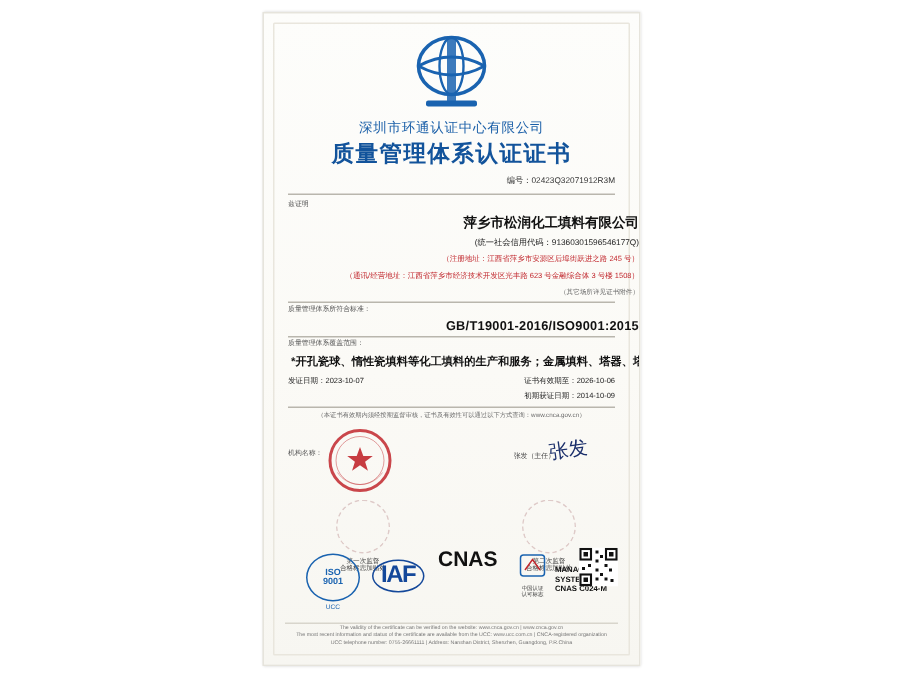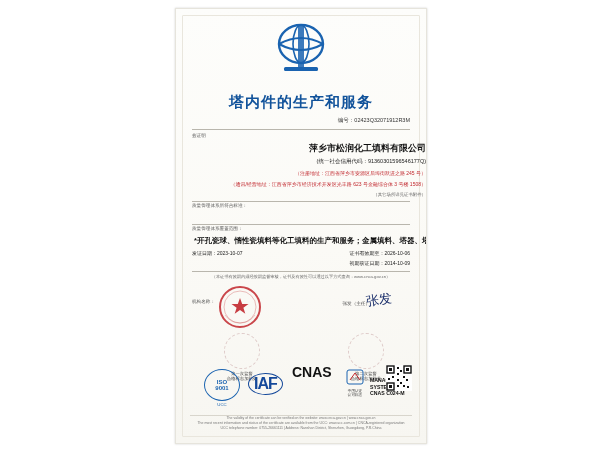--- a/index.html
+++ b/index.html
@@ -137,39 +137,41 @@
 
     <svg class="logo" viewBox="0 0 62 52">
       <ellipse cx="31" cy="21" rx="22" ry="19" fill="none" stroke="#1a63b0" stroke-width="2.4"></ellipse>
       <path d="M9 21 Q31 33 53 21" fill="none" stroke="#1a63b0" stroke-width="2"></path>
       <path d="M9 21 Q31 9 53 21" fill="none" stroke="#1a63b0" stroke-width="2"></path>
       <ellipse cx="31" cy="21" rx="8" ry="19" fill="none" stroke="#1a63b0" stroke-width="1.6"></ellipse>
       <rect x="28" y="2" width="6" height="44" fill="#1a63b0" opacity=".85"></rect>
       <rect x="14" y="44" width="34" height="4" rx="1.5" fill="#1a63b0"></rect>
     </svg>
 
-    <div class="title-main">塔内件的生产和服务</div>
+    <div class="title-cn">深圳市环通认证中心有限公司</div>
+    <div class="title-main">质量管理体系认证证书</div>
 
     <div class="cert-no">
       <span>编号：</span><span>02423Q32071912R3M</span>
     </div>
 
     <div class="rule" style="top:120px;"></div>
 
     <div class="lbl" style="left:16px;top:124px;">兹证明</div>
 
     <div class="ctr company" style="top:133px;">萍乡市松润化工填料有限公司</div>
     <div class="ctr credit" style="top:149px;">(统一社会信用代码：91360301596546177Q)</div>
     <div class="ctr addr red" style="top:161px;color:#c1272d;">（注册地址：江西省萍乡市安源区后埠街跃进之路 245 号）</div>
     <div class="ctr addr red" style="top:172px;color:#c1272d;">（通讯/经营地址：江西省萍乡市经济技术开发区光丰路 623 号金融综合体 3 号楼 1508）</div>
     <div class="ctr note-small" style="top:183px;">（其它场所详见证书附件）</div>
 
     <div class="rule" style="top:192px;"></div>
     <div class="lbl" style="left:16px;top:194px;">质量管理体系所符合标准：</div>
 
+    <div class="ctr std" style="top:203px;">GB/T19001-2016/ISO9001:2015</div>
 
     <div class="rule" style="top:215px;"></div>
     <div class="lbl" style="left:16px;top:217px;">质量管理体系覆盖范围：</div>
 
     <div class="ctr scope" style="top:226px;">*开孔瓷球、惰性瓷填料等化工填料的生产和服务；金属填料、塔器、塔内件的生产和服务*</div>
 
     <div class="rule" style="top:262px;"></div>
 
     <div class="dates" style="left:16px;top:241px;">
       <span>发证日期：</span><span>2023-10-07</span>

